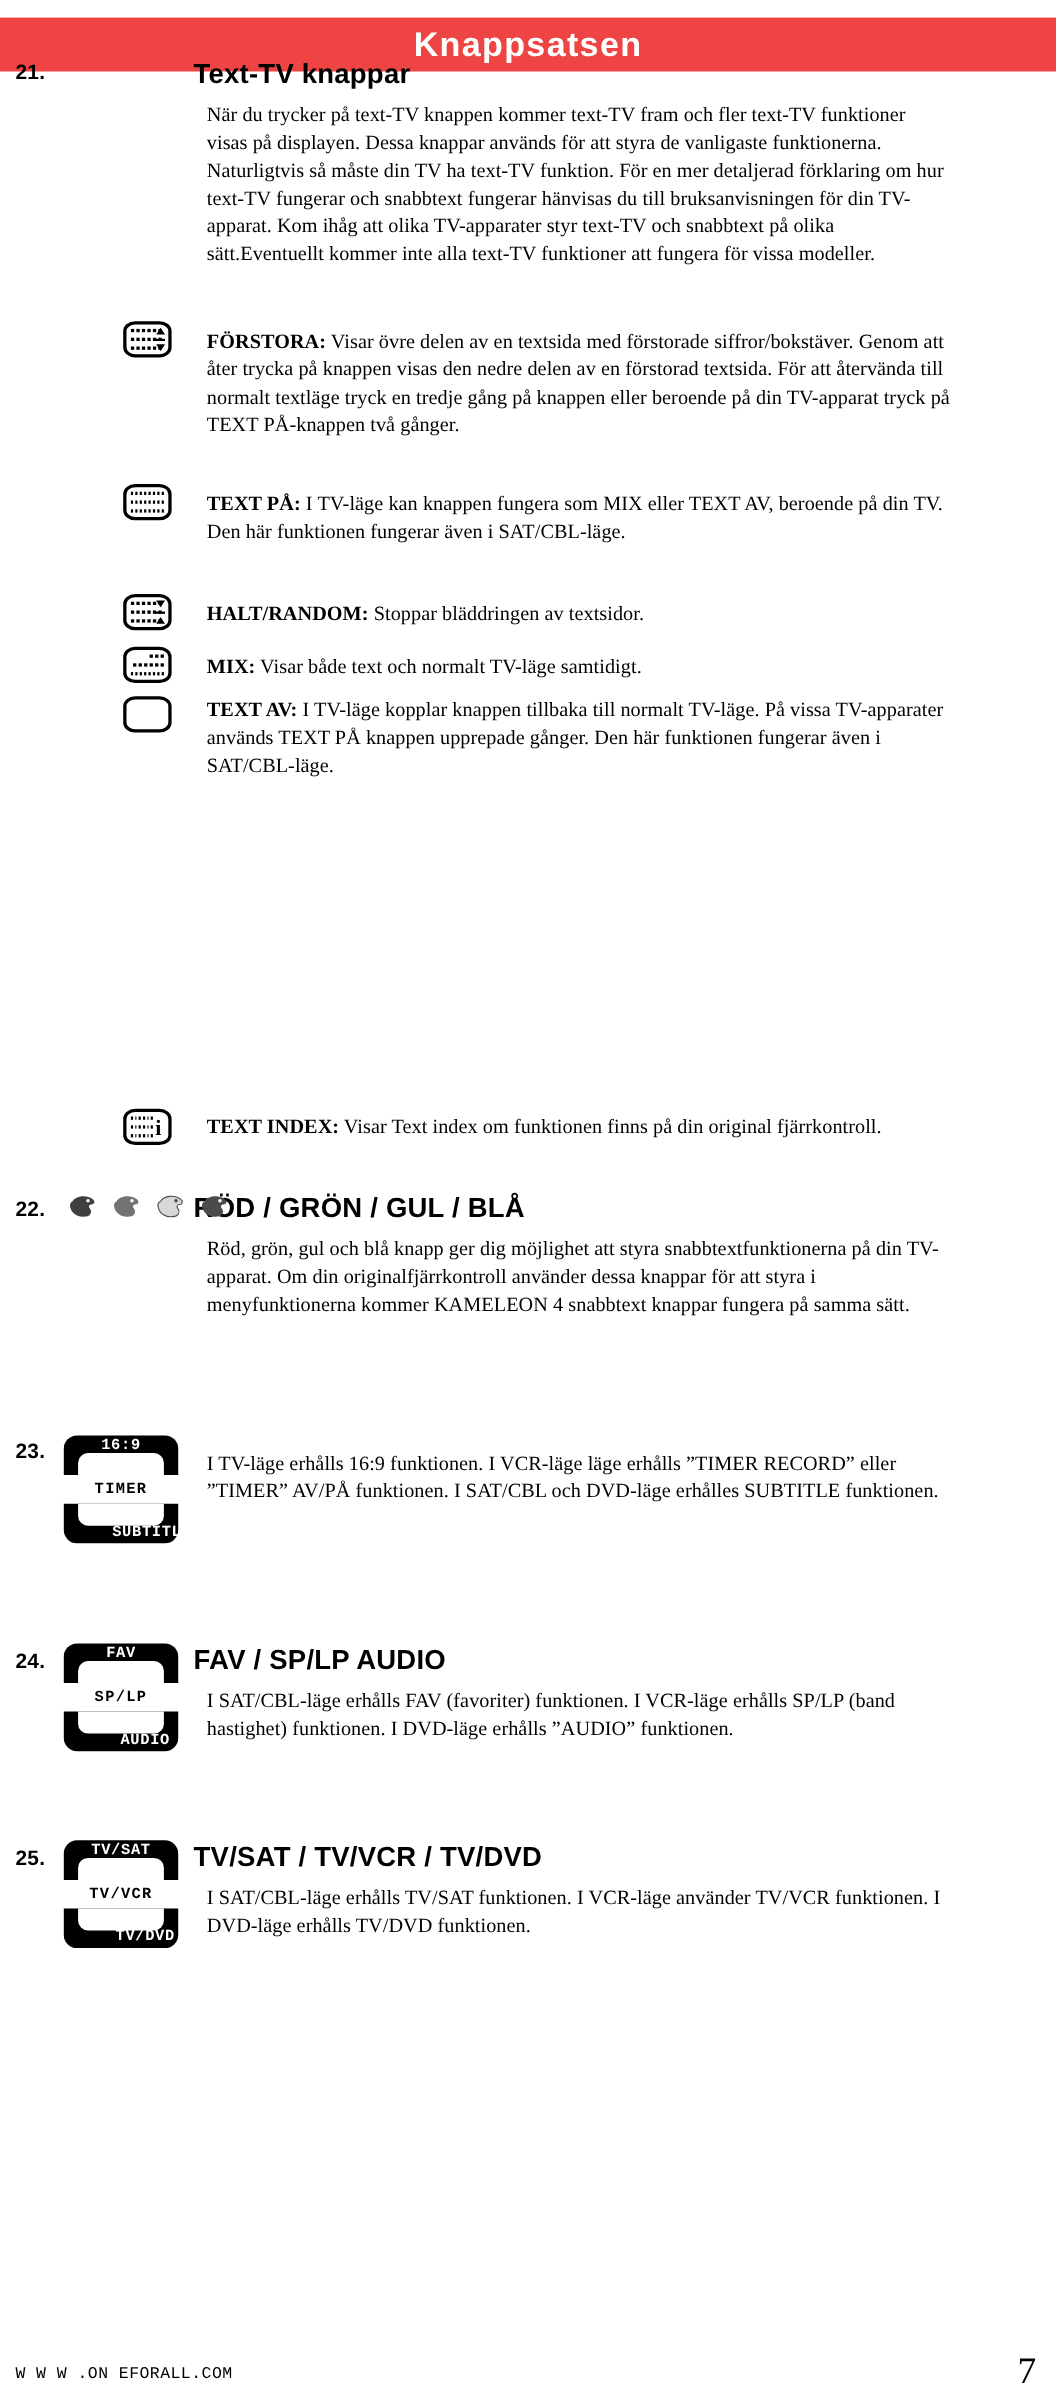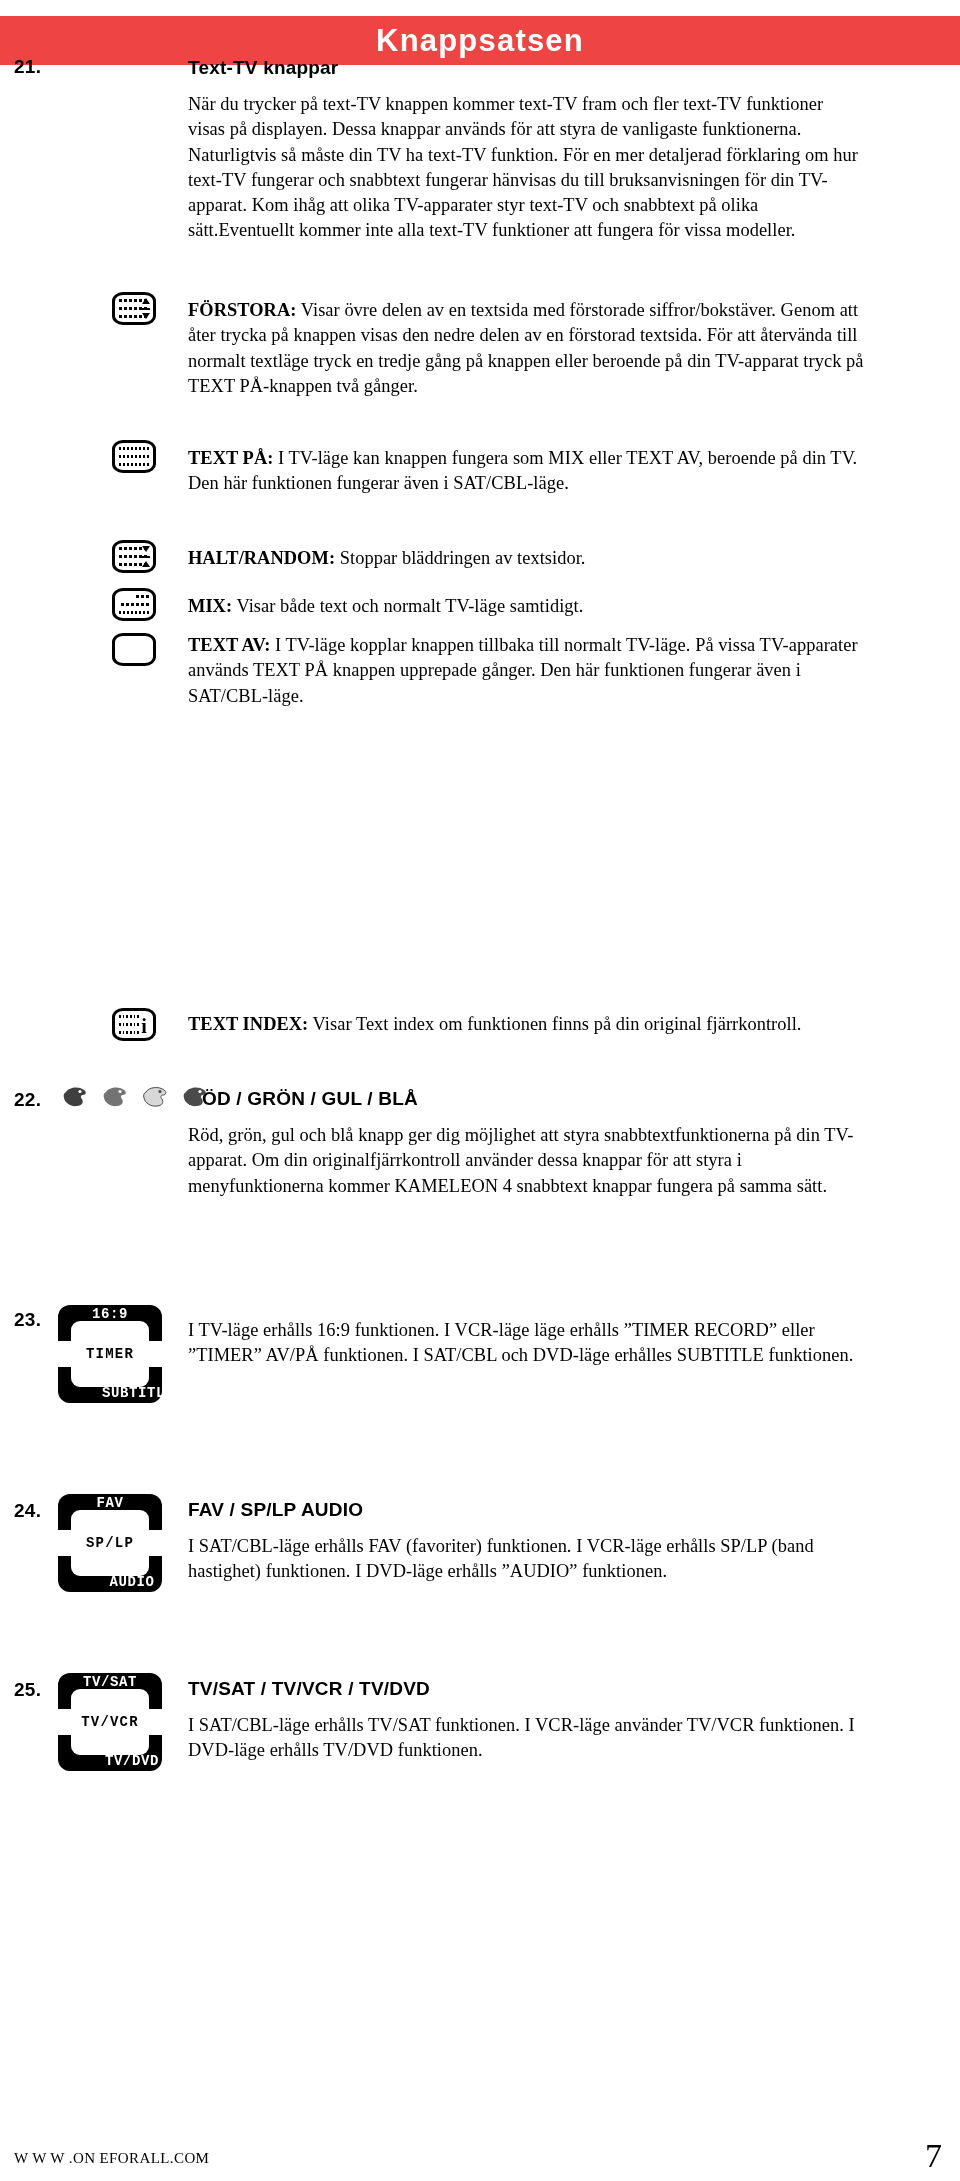--- a/index.html
+++ b/index.html
@@ -58,25 +58,25 @@
     font-size: 19px;
     font-weight: bold;
     letter-spacing: 0.3px;
   }
   .entry-body {
     position: absolute;
     left: 176px;
     width: 700px;
   }
   .entry-title {
-    font-size: 19px;
+    font-size: 25px;
     font-weight: bold;
     line-height: 25px;
     letter-spacing: 0.2px;
-    margin: 0 0 0 12px;
+    margin: 0 0 0 0;
   }
   .entry-text {
     font-size: 18.4px;
     line-height: 25.3px;
     letter-spacing: 0.05px;
     margin: 12px;
     white-space: pre-line;
     font-family: Liberation Serif, serif;
   }
   .inline-title {
@@ -230,21 +230,21 @@
     letter-spacing: 1.2px;
   }
 
   
   .footer-url {
     position: absolute;
     left: 14px;
     bottom: 14px;
     font-size: 15px;
     letter-spacing: 0.4px;
-    font-family: Liberation Serif, serif;
+    font-family: Liberation Mono, monospace;
   }
   .footer-page {
     position: absolute;
     right: 18px;
     bottom: 6px;
     font-size: 34px;
     font-family: "Liberation Serif", serif;
   }
 </style>
 </head>

